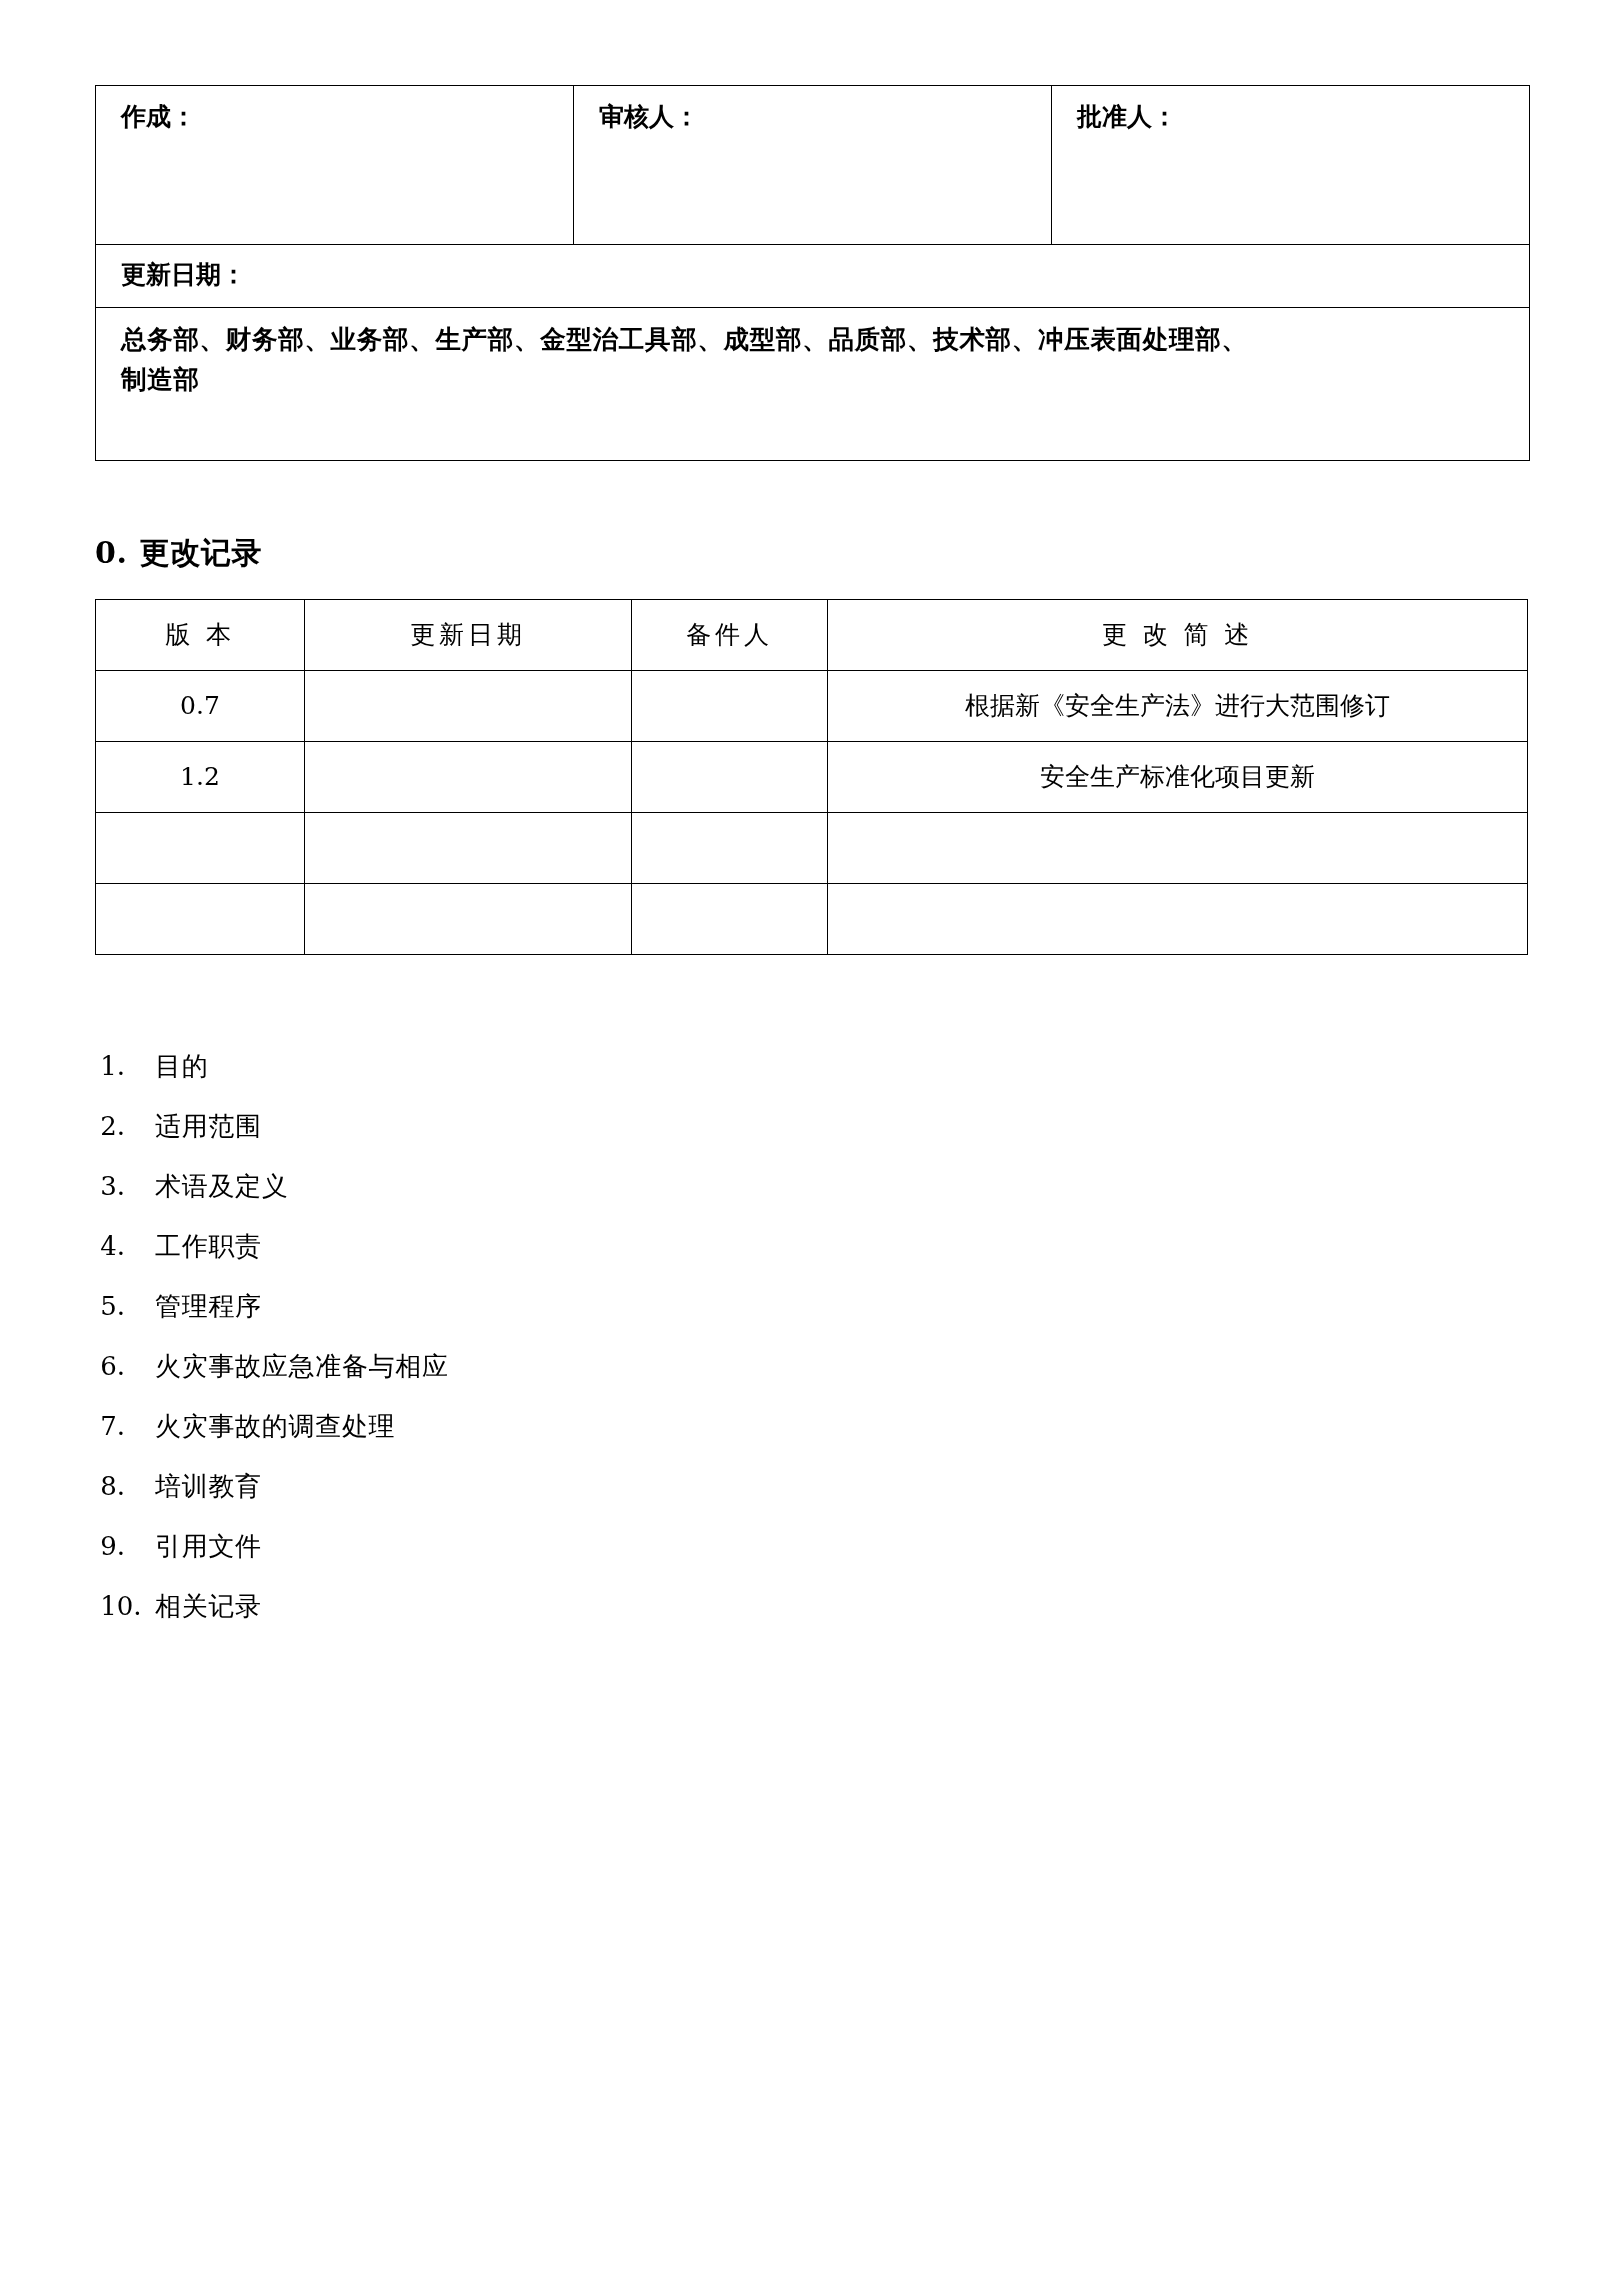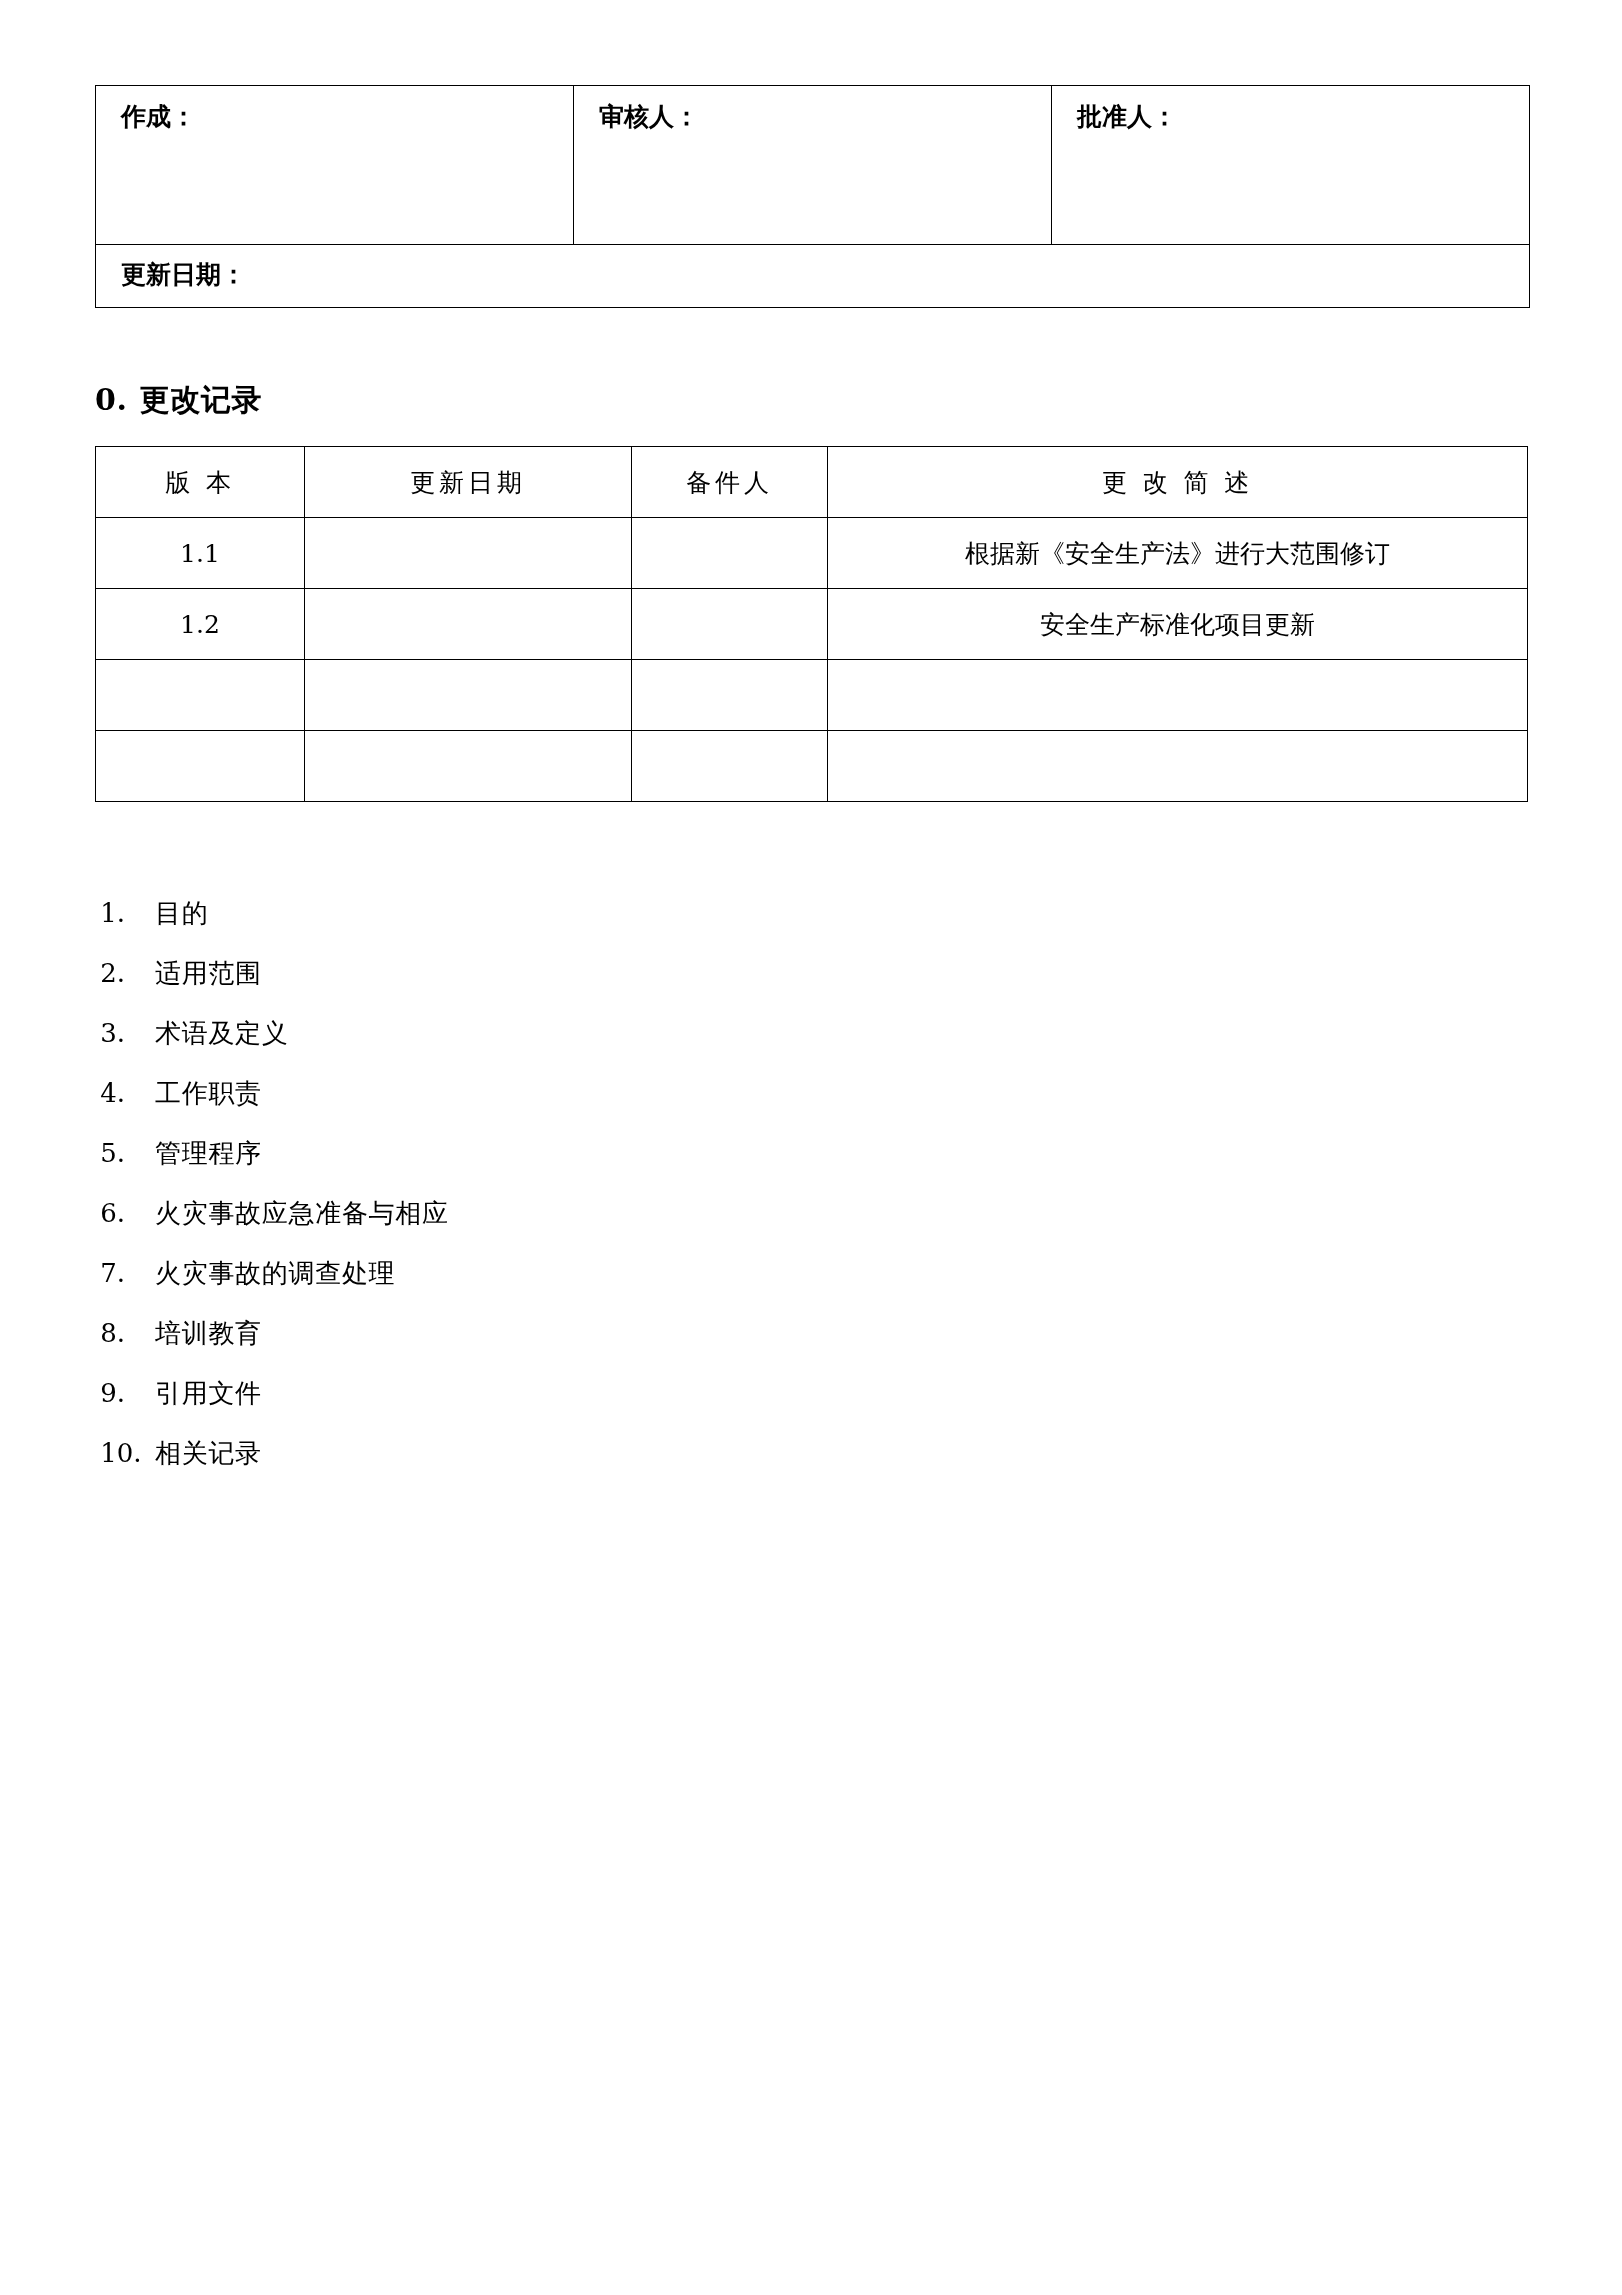--- a/index.html
+++ b/index.html
@@ -127,20 +127,26 @@
       <tr class="sig-row">
         <td><span>作成：</span></td>
         <td><span>审核人：</span></td>
         <td><span>批准人：</span></td>
       </tr>
       <tr class="dist-label-row">
         <td colspan="3">
           <span>更新日期：</span>
         </td>
       </tr>
+      <tr class="dist-body-row">
+        <td colspan="3">
+          <span class="dist-line">总务部、财务部、业务部、生产部、金型治工具部、成型部、品质部、技术部、冲压表面处理部、</span>
+          <span class="dist-line">制造部</span>
+        </td>
+      </tr>
     </tbody>
   </table>
 
   <div class="section-heading">
     <span class="num">0.</span><span>更改记录</span>
   </div>
 
   <table class="change-table">
     <colgroup>
       <col style="width: 209px;">
@@ -149,21 +155,21 @@
       <col style="width: 700px;">
     </colgroup>
     <tbody>
       <tr>
         <td class="hdr">版  本</td>
         <td class="hdr">更新日期</td>
         <td class="hdr">备件人</td>
         <td class="hdr">更 改 简 述</td>
       </tr>
       <tr>
-        <td>1.1</td>
+        <td>0.7</td>
         <td></td>
         <td></td>
         <td class="desc">根据新《安全生产法》进行大范围修订</td>
       </tr>
       <tr>
         <td>1.2</td>
         <td></td>
         <td></td>
         <td class="desc">安全生产标准化项目更新</td>
       </tr>

